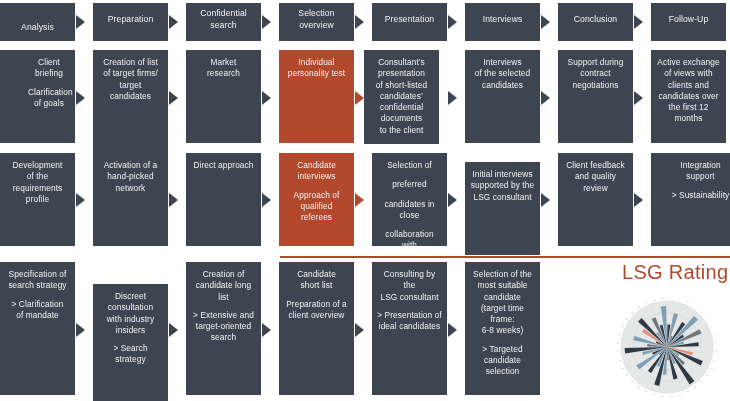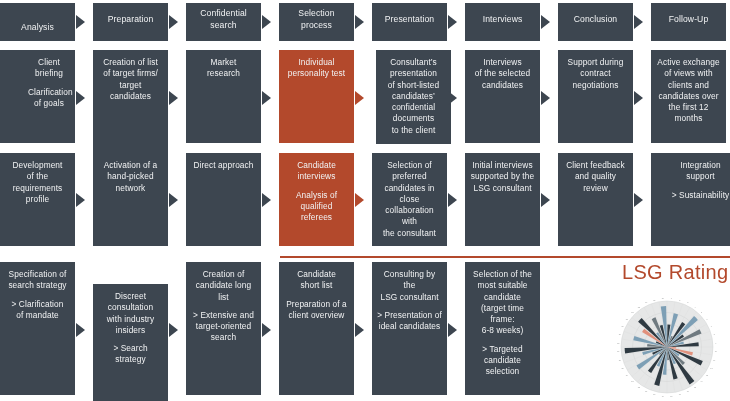--- a/index.html
+++ b/index.html
@@ -76,21 +76,21 @@
       <div class="line">Preparation</div>
     </div>
     <div class="arrow" style="left: 169px; top: 15px;"></div>
     <div class="cell head" style="left: 186px; top: 3px; width: 75px; height: 38px; justify-content: center; padding-top: 0px;">
       <div class="line">Confidential</div>
       <div class="line">search</div>
     </div>
     <div class="arrow" style="left: 262px; top: 15px;"></div>
     <div class="cell head" style="left: 279px; top: 3px; width: 75px; height: 38px; justify-content: center; padding-top: 0px;">
       <div class="line">Selection</div>
-      <div class="line">process</div>
+      <div class="line">overview</div>
     </div>
     <div class="arrow" style="left: 355px; top: 15px;"></div>
     <div class="cell head" style="left: 372px; top: 3px; width: 75px; height: 38px; justify-content: center; padding-top: 0px;">
       <div class="line">Presentation</div>
     </div>
     <div class="arrow" style="left: 448px; top: 15px;"></div>
     <div class="cell head" style="left: 465px; top: 3px; width: 75px; height: 38px; justify-content: center; padding-top: 0px;">
       <div class="line">Interviews</div>
     </div>
     <div class="arrow" style="left: 541px; top: 15px;"></div>
@@ -113,21 +113,21 @@
       <div class="line">target candidates</div>
     </div>
     <div class="cell" style="left: 186px; top: 50px; width: 75px; height: 93px;">
       <div class="line">Market</div>
       <div class="line">research</div>
     </div>
     <div class="cell accent" style="left: 279px; top: 50px; width: 75px; height: 93px;">
       <div class="line">Individual</div>
       <div class="line">personality test</div>
     </div>
-    <div class="cell" style="left: 376px; top: 50px; width: 75px; height: 94px;">
+    <div class="cell" style="left: 364px; top: 50px; width: 75px; height: 94px;">
       <div class="line">Consultant’s</div>
       <div class="line">presentation</div>
       <div class="line">of short-listed</div>
       <div class="line">candidates’</div>
       <div class="line">confidential</div>
       <div class="line">documents</div>
       <div class="line">to the client</div>
     </div>
     <div class="cell" style="left: 465px; top: 50px; width: 75px; height: 93px;">
       <div class="line">Interviews</div>
@@ -164,32 +164,32 @@
       <div class="line">hand-picked</div>
       <div class="line">network</div>
     </div>
     <div class="cell" style="left: 186px; top: 153px; width: 75px; height: 93px;">
       <div class="line">Direct approach</div>
     </div>
     <div class="cell accent" style="left: 279px; top: 153px; width: 75px; height: 93px;">
       <div class="line">Candidate</div>
       <div class="line">interviews</div>
       <div class="line gap"></div>
-      <div class="line">Analysis of</div>
+      <div class="line">Approach of</div>
       <div class="line">qualified</div>
       <div class="line">referees</div>
     </div>
-    <div class="cell" style="left: 372px; top: 153px; width: 75px; height: 93px;">
+    <div class="cell" style="left: 372px; top: 153px; width: 75px; height: 93px; gap: 8px;">
       <div class="line">Selection of</div>
       <div class="line">preferred</div>
       <div class="line">candidates in close</div>
       <div class="line">collaboration with</div>
       <div class="line">the consultant</div>
     </div>
-    <div class="cell" style="left: 465px; top: 153px; width: 75px; height: 93px;">
+    <div class="cell" style="left: 465px; top: 162px; width: 75px; height: 93px;">
       <div class="line">Initial interviews</div>
       <div class="line">supported by the</div>
       <div class="line">LSG consultant</div>
     </div>
     <div class="cell" style="left: 558px; top: 153px; width: 75px; height: 93px;">
       <div class="line">Client feedback</div>
       <div class="line">and quality review</div>
     </div>
     <div class="cell" style="left: 651px; top: 153px; width: 99px; height: 93px;">
       <div class="line">Integration</div>

